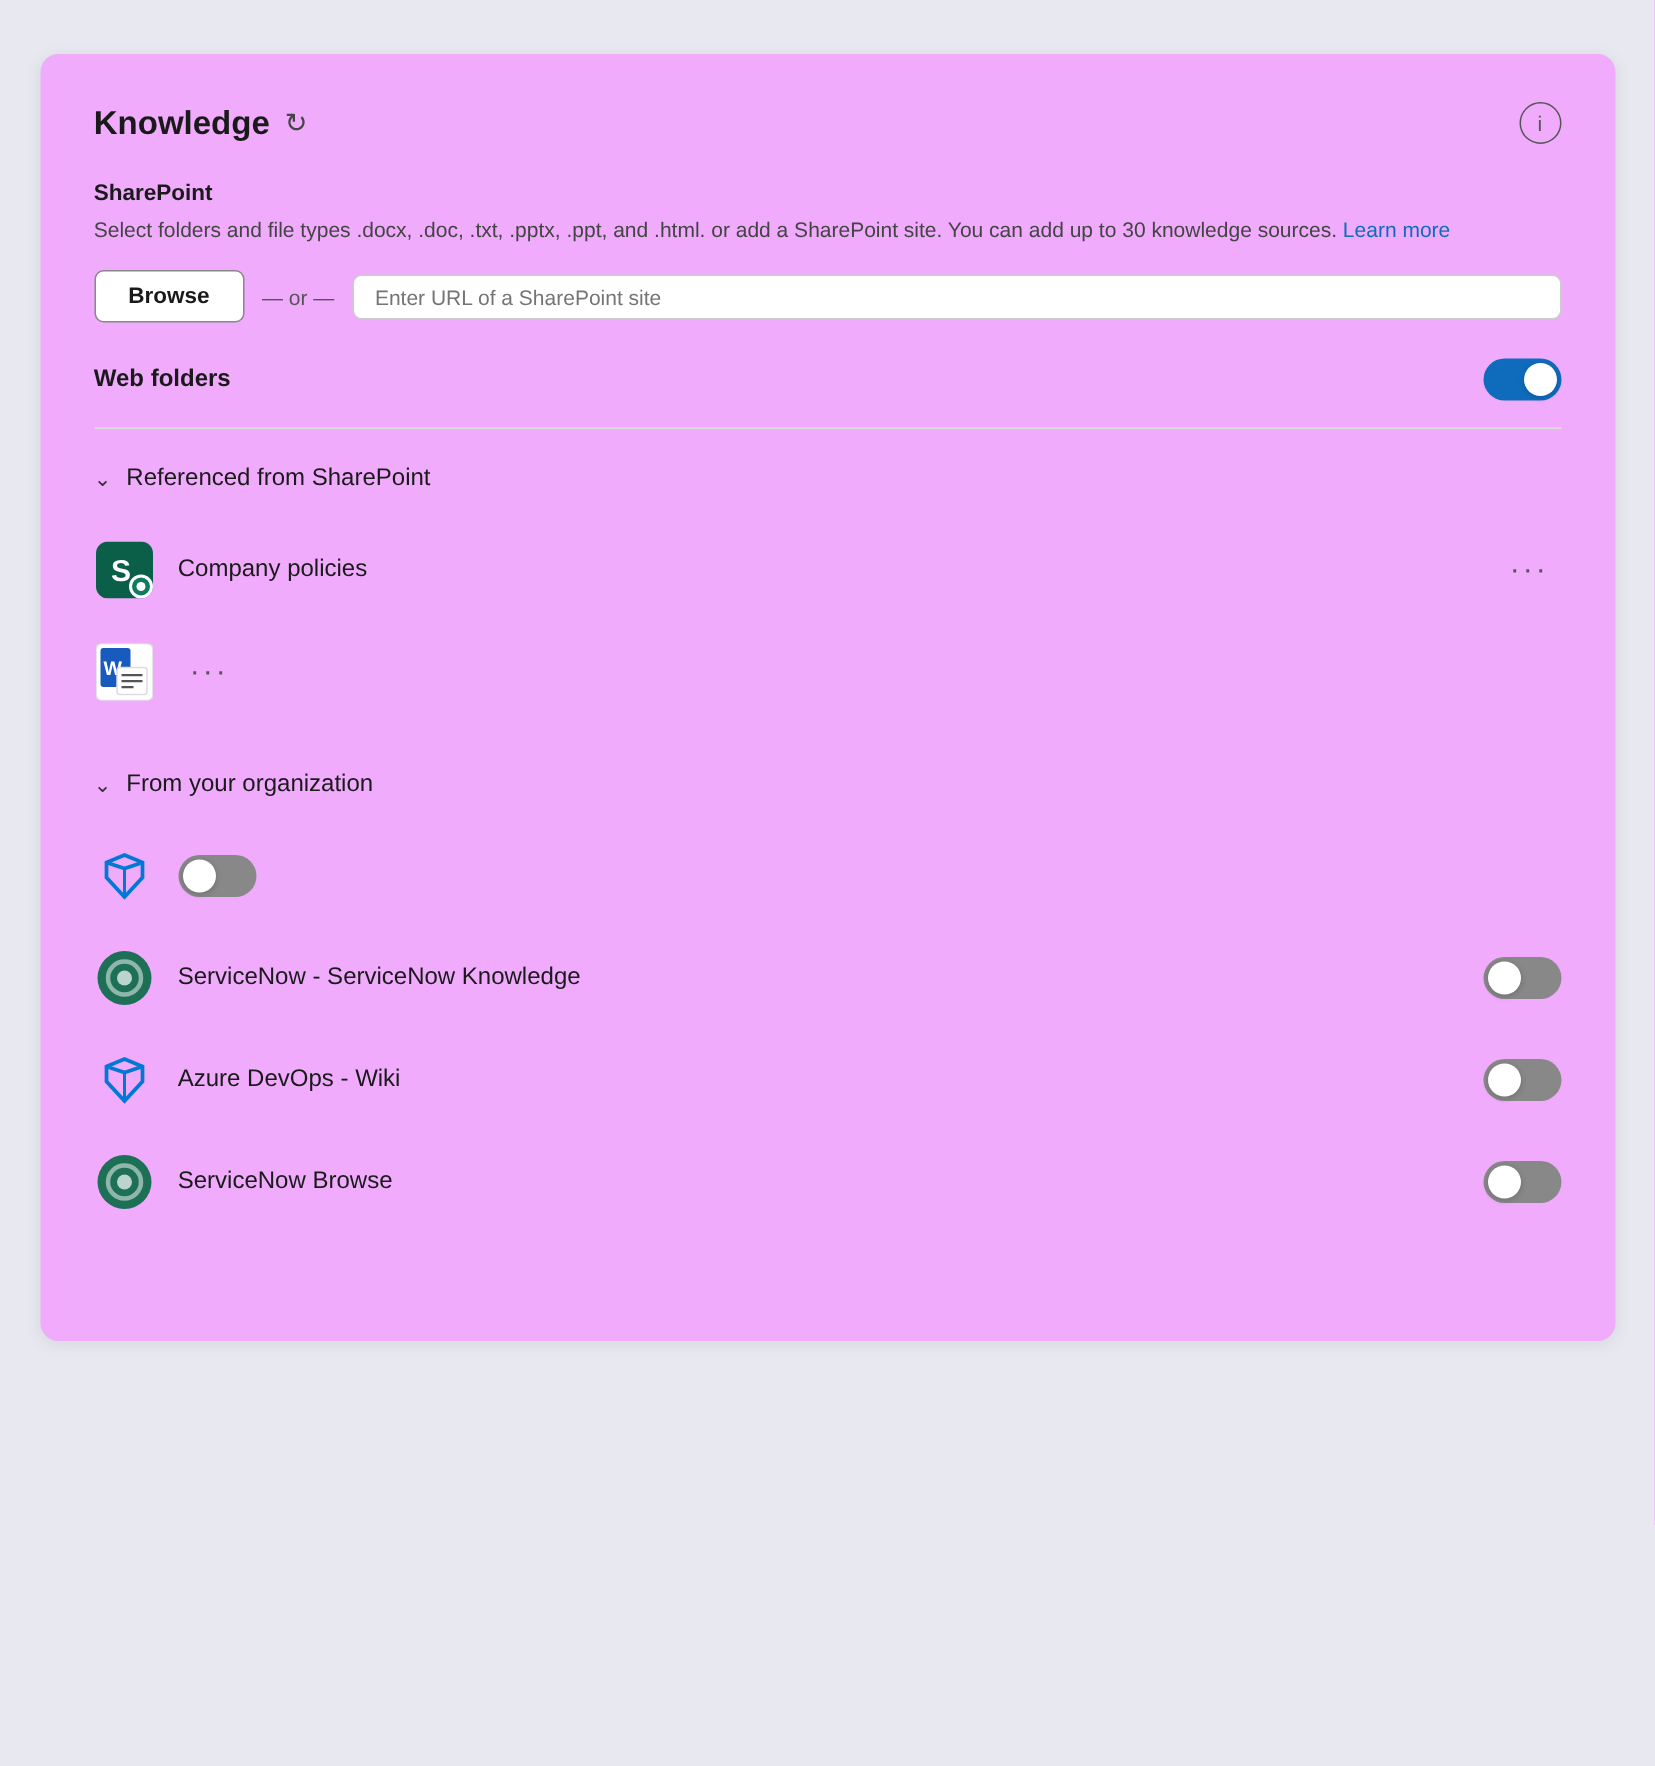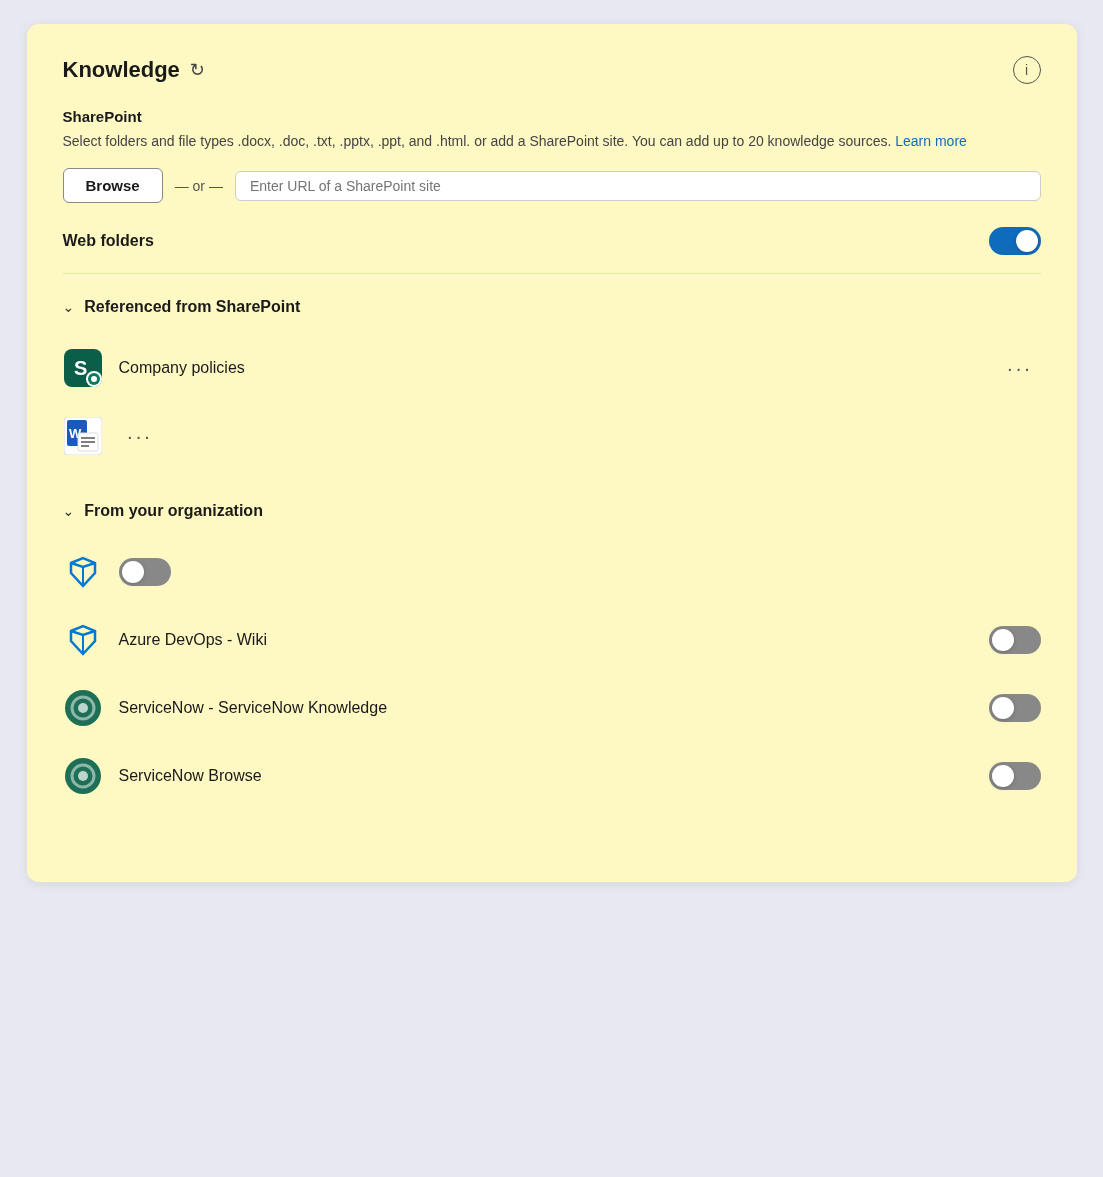--- a/index.html
+++ b/index.html
@@ -5,24 +5,24 @@
     * { box-sizing: border-box; margin: 0; padding: 0; }
     body {
       background: #e8e8f0;
       display: flex;
       justify-content: center;
       align-items: flex-start;
       min-height: 1177px;
       font-family: 'Segoe UI', Arial, sans-serif;
     }
     .panel {
-      background: #fef9c3;
+      background: #f0abfc;
       border-radius: 12px;
       width: 1050px;
-      margin: 24px auto;
+      margin: 36px auto;
       padding: 32px 36px 40px 36px;
       box-shadow: 0 2px 12px rgba(0,0,0,0.08);
     }
     .header-row {
       display: flex;
       align-items: center;
       justify-content: space-between;
       margin-bottom: 24px;
     }
     .header-left {
@@ -153,21 +153,21 @@
       gap: 10px;
       margin-bottom: 18px;
       cursor: pointer;
     }
     .chevron-icon {
       font-size: 14px;
       color: #333;
     }
     .group-title {
       font-size: 16px;
-      font-weight: 700;
+      font-weight: 400;
       color: #1a1a1a;
     }
     .list-item {
       display: flex;
       align-items: center;
       padding: 14px 0;
       border-bottom: none;
       gap: 16px;
     }
     .item-icon {
@@ -201,21 +201,21 @@
       <span class="title">Knowledge</span>
       <span class="refresh-icon" title="Refresh">↻</span>
     </div>
     <div class="info-icon">
       <span>i</span>
     </div>
   </div>
 
   <div class="section-label">SharePoint</div>
   <div class="description">
-    <span>Select folders and file types .docx, .doc, .txt, .pptx, .ppt, and .html. or add a SharePoint site. You can add up to 20 knowledge sources.</span>
+    <span>Select folders and file types .docx, .doc, .txt, .pptx, .ppt, and .html. or add a SharePoint site. You can add up to 30 knowledge sources.</span>
     <a href="#" class="learn-more">Learn more</a>
   </div>
 
   <div class="browse-row">
     <button class="browse-btn">Browse</button>
     <span class="or-text">— or —</span>
     <input class="url-input" type="text" placeholder="Enter URL of a SharePoint site" style="">
   </div>
 
   <div class="web-content-row">
@@ -283,20 +283,35 @@
       </div>
       <div class="toggle">
         <div class="toggle-track off"></div>
         <div class="toggle-thumb off"></div>
       </div>
     </div>
 
     <div class="list-item">
       <div class="item-icon">
         <svg width="38" height="38" viewBox="0 0 38 38" fill="none" xmlns="http://www.w3.org/2000/svg">
+          <circle cx="19" cy="19" r="18" fill="#1d6f55"></circle>
+          <circle cx="19" cy="19" r="11" fill="none" stroke="rgba(255,255,255,0.5)" stroke-width="3"></circle>
+          <circle cx="19" cy="19" r="5" fill="rgba(255,255,255,0.7)"></circle>
+        </svg>
+      </div>
+      <span class="item-name">ServiceNow - ServiceNow Knowledge</span>
+      <div class="toggle">
+        <div class="toggle-track off"></div>
+        <div class="toggle-thumb off"></div>
+      </div>
+    </div>
+
+    <div class="list-item">
+      <div class="item-icon">
+        <svg width="38" height="38" viewBox="0 0 38 38" fill="none" xmlns="http://www.w3.org/2000/svg">
           <path d="M7 10 L19 5 L31 10 L31 20 L19 33 L7 20 Z" fill="none" stroke="#0078d4" stroke-width="2.5"></path>
           <path d="M7 10 L19 14 L31 10" stroke="#0078d4" stroke-width="2.5" fill="none"></path>
           <path d="M19 14 L19 33" stroke="#0078d4" stroke-width="2" fill="none"></path>
           <path d="M7 10 L7 20" stroke="#0078d4" stroke-width="2" fill="none"></path>
           <path d="M31 10 L31 20" stroke="#0078d4" stroke-width="2" fill="none"></path>
         </svg>
       </div>
       <span class="item-name">Azure DevOps - Wiki</span>
       <div class="toggle">
         <div class="toggle-track off"></div>
@@ -305,35 +320,20 @@
     </div>
 
     <div class="list-item">
       <div class="item-icon">
         <svg width="38" height="38" viewBox="0 0 38 38" fill="none" xmlns="http://www.w3.org/2000/svg">
           <circle cx="19" cy="19" r="18" fill="#1d6f55"></circle>
           <circle cx="19" cy="19" r="11" fill="none" stroke="rgba(255,255,255,0.5)" stroke-width="3"></circle>
           <circle cx="19" cy="19" r="5" fill="rgba(255,255,255,0.7)"></circle>
         </svg>
       </div>
-      <span class="item-name">ServiceNow - ServiceNow Knowledge</span>
-      <div class="toggle">
-        <div class="toggle-track off"></div>
-        <div class="toggle-thumb off"></div>
-      </div>
-    </div>
-
-    <div class="list-item">
-      <div class="item-icon">
-        <svg width="38" height="38" viewBox="0 0 38 38" fill="none" xmlns="http://www.w3.org/2000/svg">
-          <circle cx="19" cy="19" r="18" fill="#1d6f55"></circle>
-          <circle cx="19" cy="19" r="11" fill="none" stroke="rgba(255,255,255,0.5)" stroke-width="3"></circle>
-          <circle cx="19" cy="19" r="5" fill="rgba(255,255,255,0.7)"></circle>
-        </svg>
-      </div>
       <span class="item-name">ServiceNow Browse</span>
       <div class="toggle">
         <div class="toggle-track off"></div>
         <div class="toggle-thumb off"></div>
       </div>
     </div>
 
   </div>
 
 </div>

